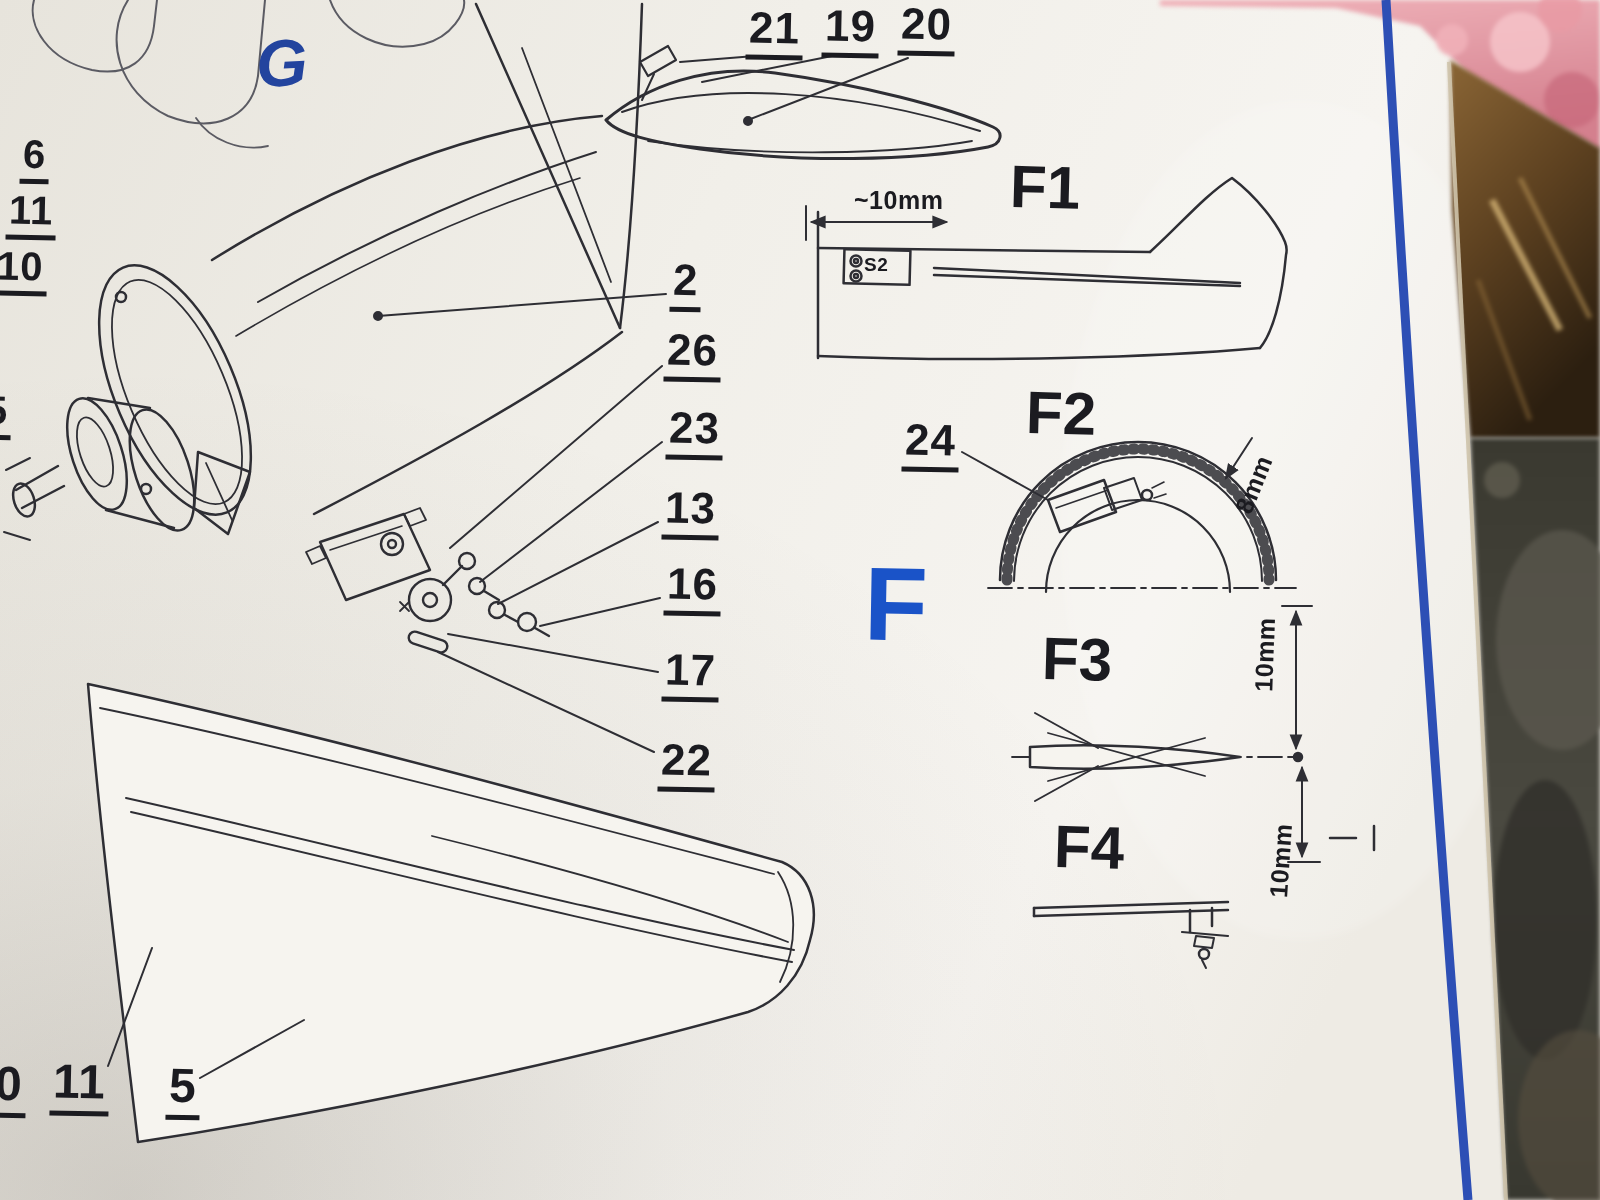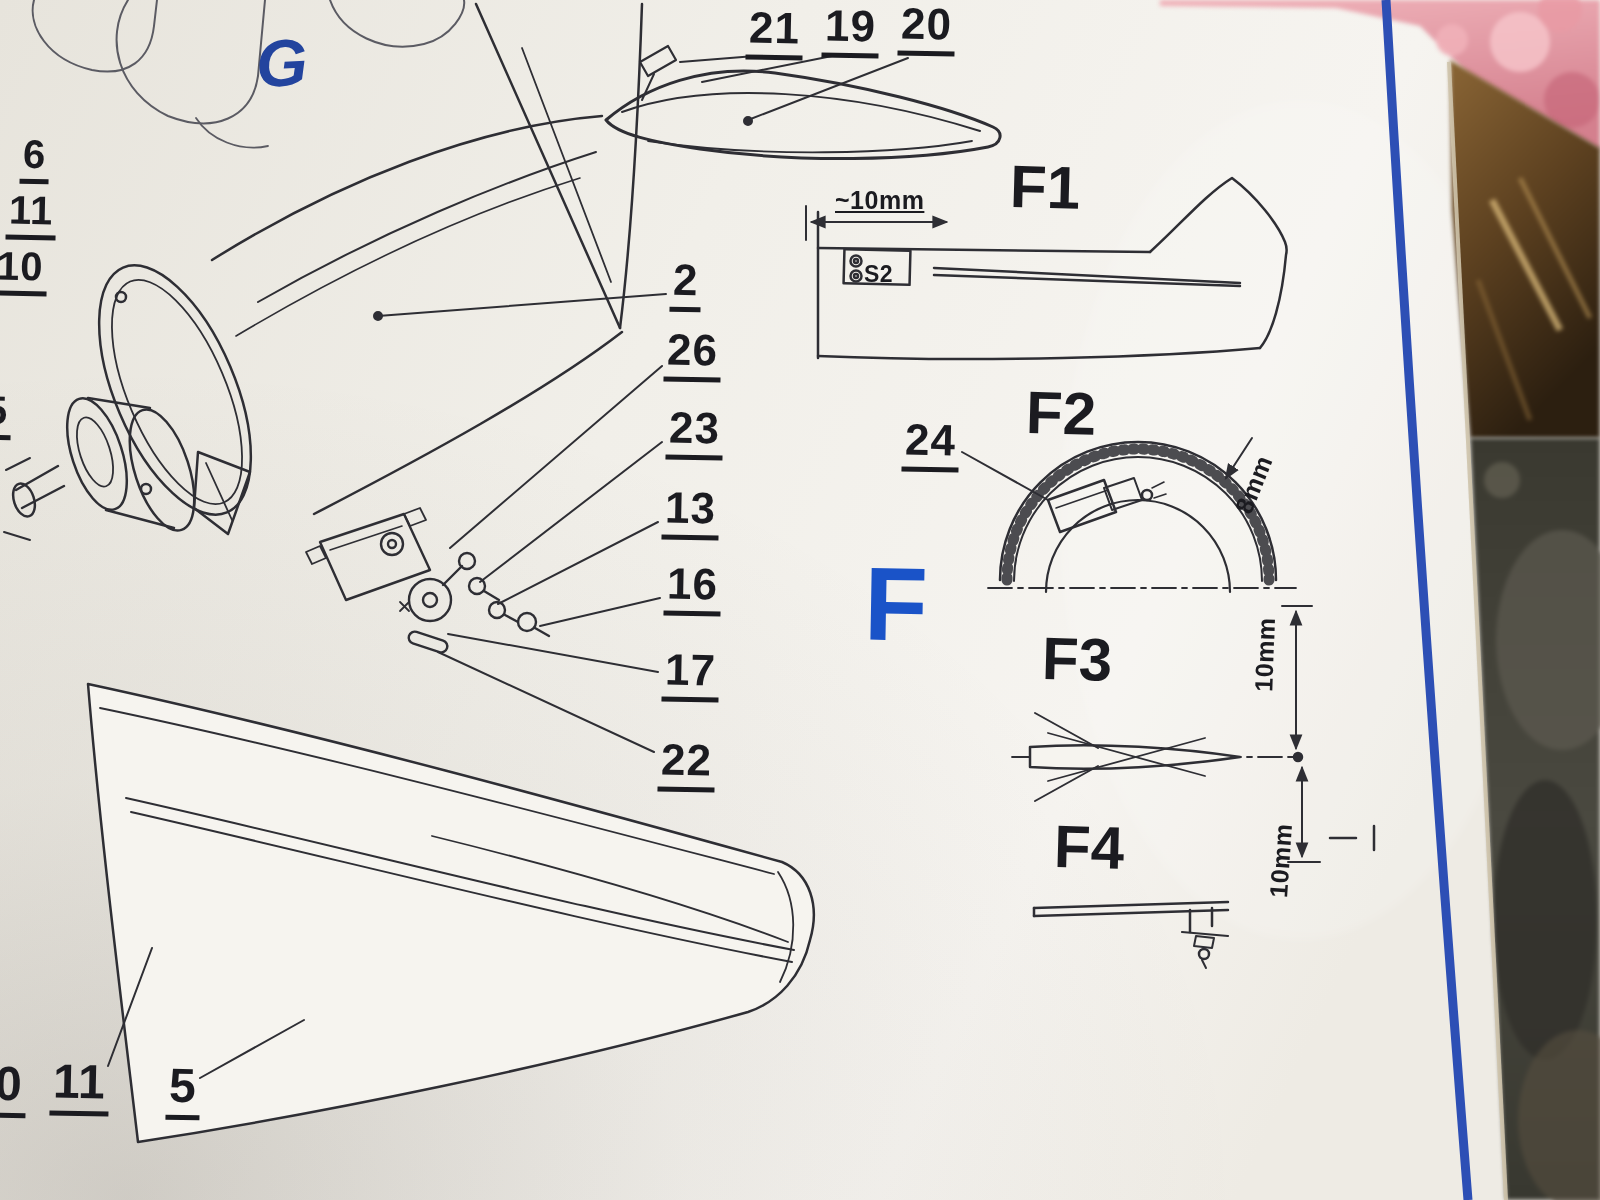--- a/index.html
+++ b/index.html
@@ -258,19 +258,19 @@
   <div class="label num" style="left:664px; top:562px;">16</div>
   <div class="label num" style="left:662px; top:648px;">17</div>
   <div class="label num" style="left:658px; top:738px;">22</div>
 
   <div class="label num" style="left:902px; top:418px;">24</div>
 
   <div class="label num" style="left:-8px; top:1060px; font-size:48px;">0</div>
   <div class="label num" style="left:50px; top:1058px; font-size:48px;">11</div>
   <div class="label num" style="left:166px; top:1062px; font-size:48px;">5</div>
 
-  <div class="label dim" style="left:835px; top:188px;text-decoration:underline;">~10mm</div>
-  <div class="label dim" style="left:864px; top:255px; font-size:23px;margin-top:8px;">S2</div>
+  <div class="label dim" style="left:854px; top:188px;">~10mm</div>
+  <div class="label dim" style="left:864px; top:255px; font-size:19px;">S2</div>
   <div class="label dim" style="left:1224px; top:472px; transform:rotate(-68deg);">8mm</div>
   <div class="label dim" style="left:1228px; top:642px; transform:rotate(-88deg);">10mm</div>
   <div class="label dim" style="left:1244px; top:848px; transform:rotate(-86deg);">10mm</div>
 
 </div>
 
 </body></html>

